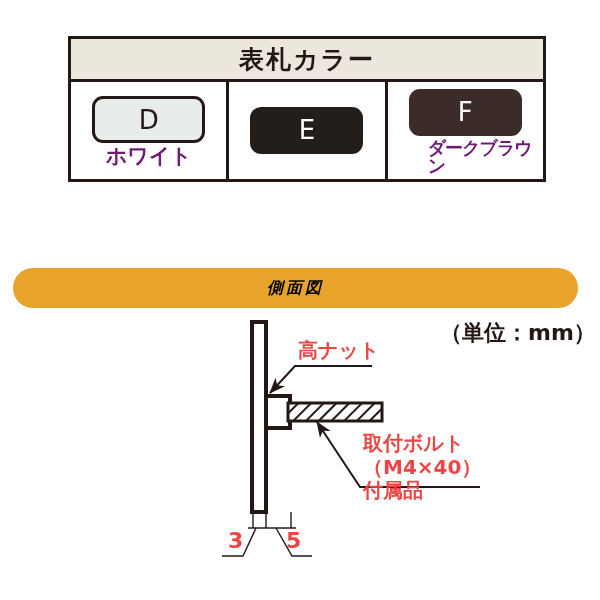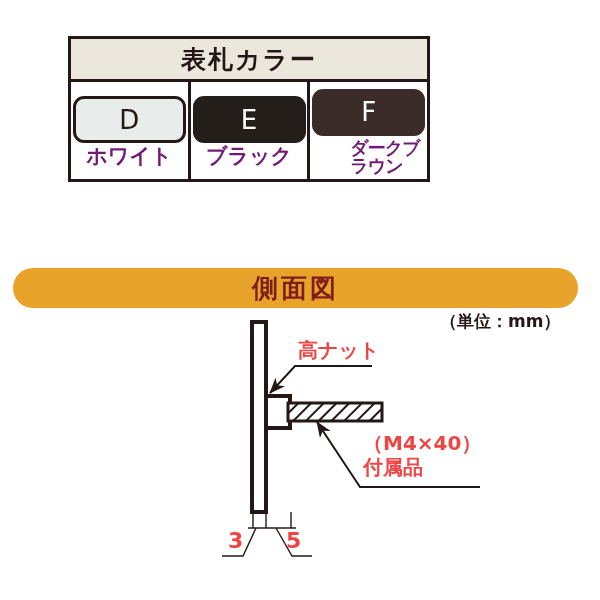--- a/index.html
+++ b/index.html
@@ -14,21 +14,21 @@
     overflow: hidden;
     font-family: "DejaVu Sans", "Liberation Sans", sans-serif;
     color: #231815;
   }
 
   
   #color-table {
     position: absolute;
     left: 68px;
     top: 36px;
-    width: 362px;
+    width: 478px;
     border: 3px solid #231815;
     box-sizing: border-box;
     background: #ffffff;
   }
   .table-header {
     height: 40px;
     background: #ece7dd;
     border-bottom: 3px solid #231815;
     display: flex;
     align-items: center;
@@ -96,33 +96,34 @@
     top: 268px;
     width: 565px;
     height: 40px;
     background: #e8a42a;
     border-radius: 20px;
     display: flex;
     align-items: center;
     justify-content: center;
   }
   #side-view-banner .banner-title {
-    font-size: 26px;
-    font-weight: 700;
-    color: #7f1d1d;
+    font-size: 16px;
+    font-weight: 700;
+    color: #000000;
     letter-spacing: 3px;
     line-height: 1;
+    font-style: italic;
   }
 
   
   #unit-note {
     position: absolute;
     left: 440px;
-    top: 310px;
-    font-size: 17px;
+    top: 318px;
+    font-size: 22px;
     font-weight: 700;
     color: #231815;
     letter-spacing: 0px;
     white-space: nowrap;
   }
 
   
   #drawing {
     position: absolute;
     left: 0;
@@ -156,21 +157,20 @@
       <div class="swatch-chip light" style="background:#e8ecea;">
         <span class="swatch-letter" style="color:#231815;">D</span>
       </div>
       <span class="swatch-name">ホワイト</span>
     </div>
 
     <div class="swatch-cell">
       <div class="swatch-chip" style="background:#241e1b;">
         <span class="swatch-letter" style="color:#ffffff;">E</span>
       </div>
-      <span class="swatch-name">ブラック</span>
     </div>
 
     <div class="swatch-cell">
       <div class="swatch-chip" style="background:#3b2c29;">
         <span class="swatch-letter" style="color:#ffffff;">F</span>
       </div>
       <span class="swatch-name long">ダークブラウン</span>
     </div>
 
   </div>
@@ -208,19 +208,20 @@
   <line x1="291" y1="512" x2="291" y2="528" stroke="#231815" stroke-width="1.4"></line>
   <line x1="248" y1="528" x2="296" y2="528" stroke="#231815" stroke-width="1.4"></line>
 
   <path d="M 256 528 L 243 556 L 222 556" fill="none" stroke="#231815" stroke-width="1.4"></path>
   <path d="M 276 528 L 292 556 L 312 556" fill="none" stroke="#231815" stroke-width="1.4"></path>
 </svg>
 
 <div class="dwg-label" id="label-high-nut">高ナット</div>
 
 <div class="dwg-label" id="label-bolt">
+  <div>取付ボルト</div>
   <div>（M4×40）</div>
   <div>付属品</div>
 </div>
 
 <div class="dwg-label" id="label-dim-3">3</div>
 
 <div class="dwg-label" id="label-dim-5">5</div>
 
 </body></html>

